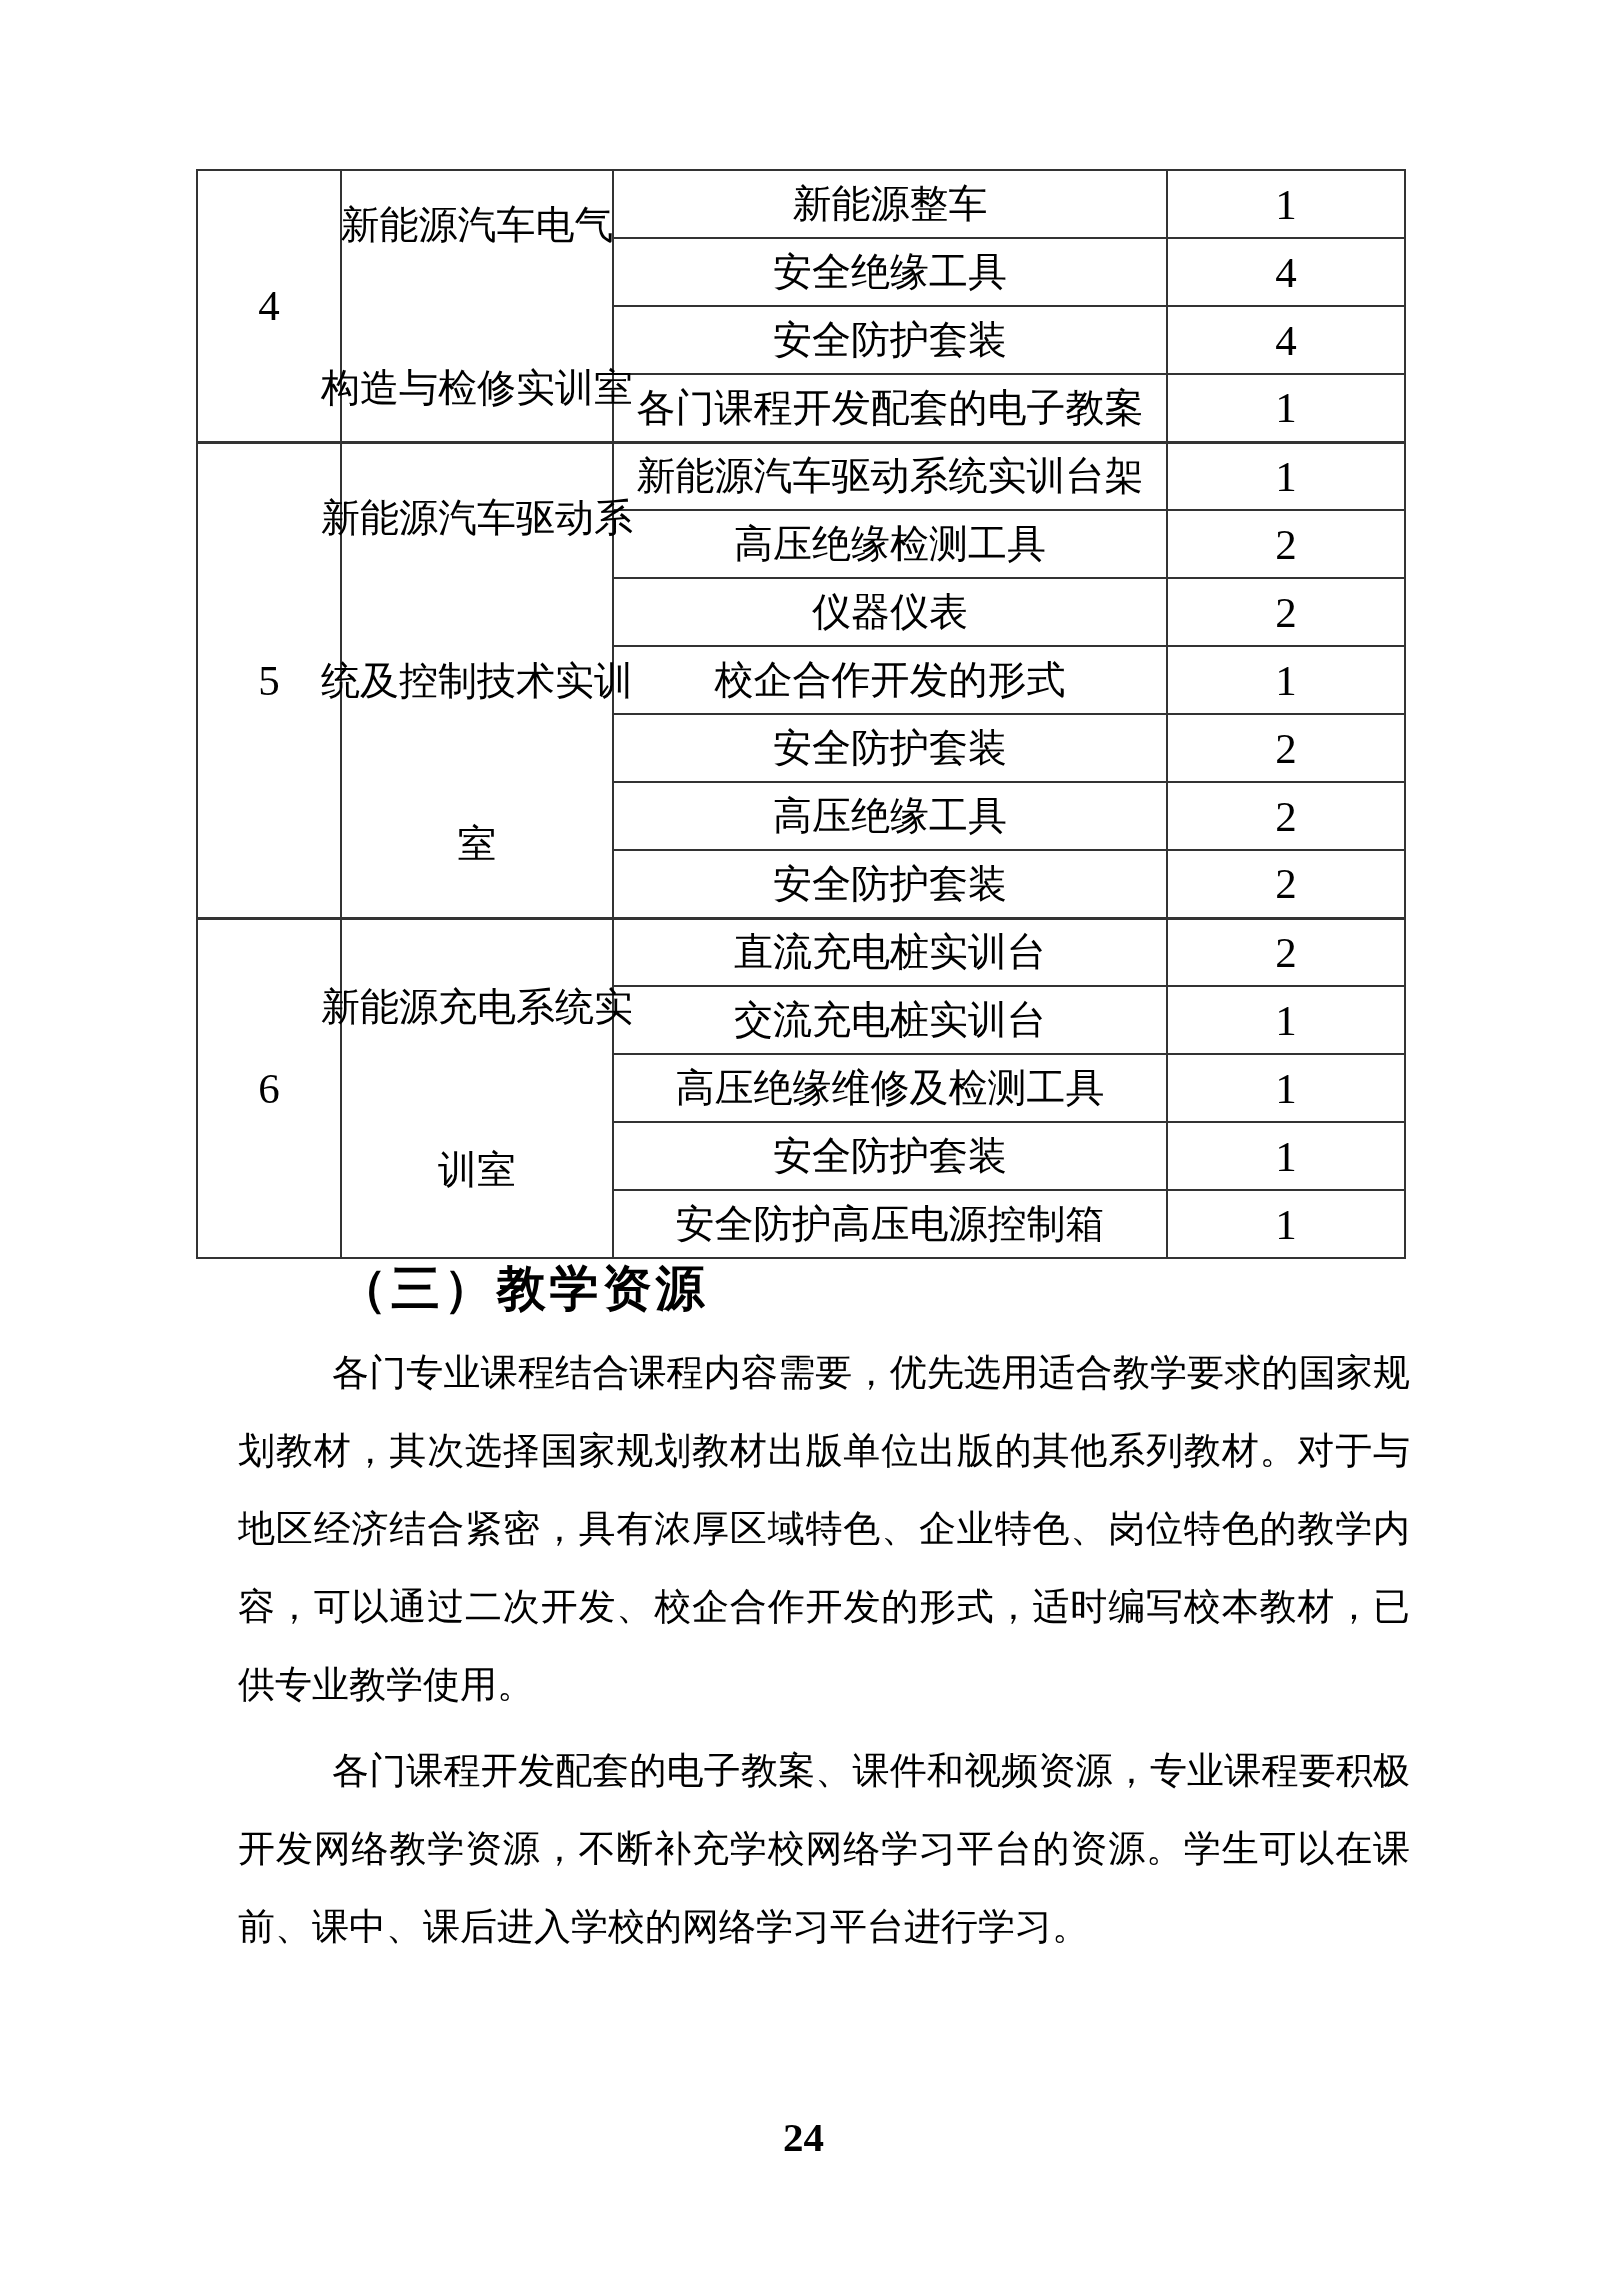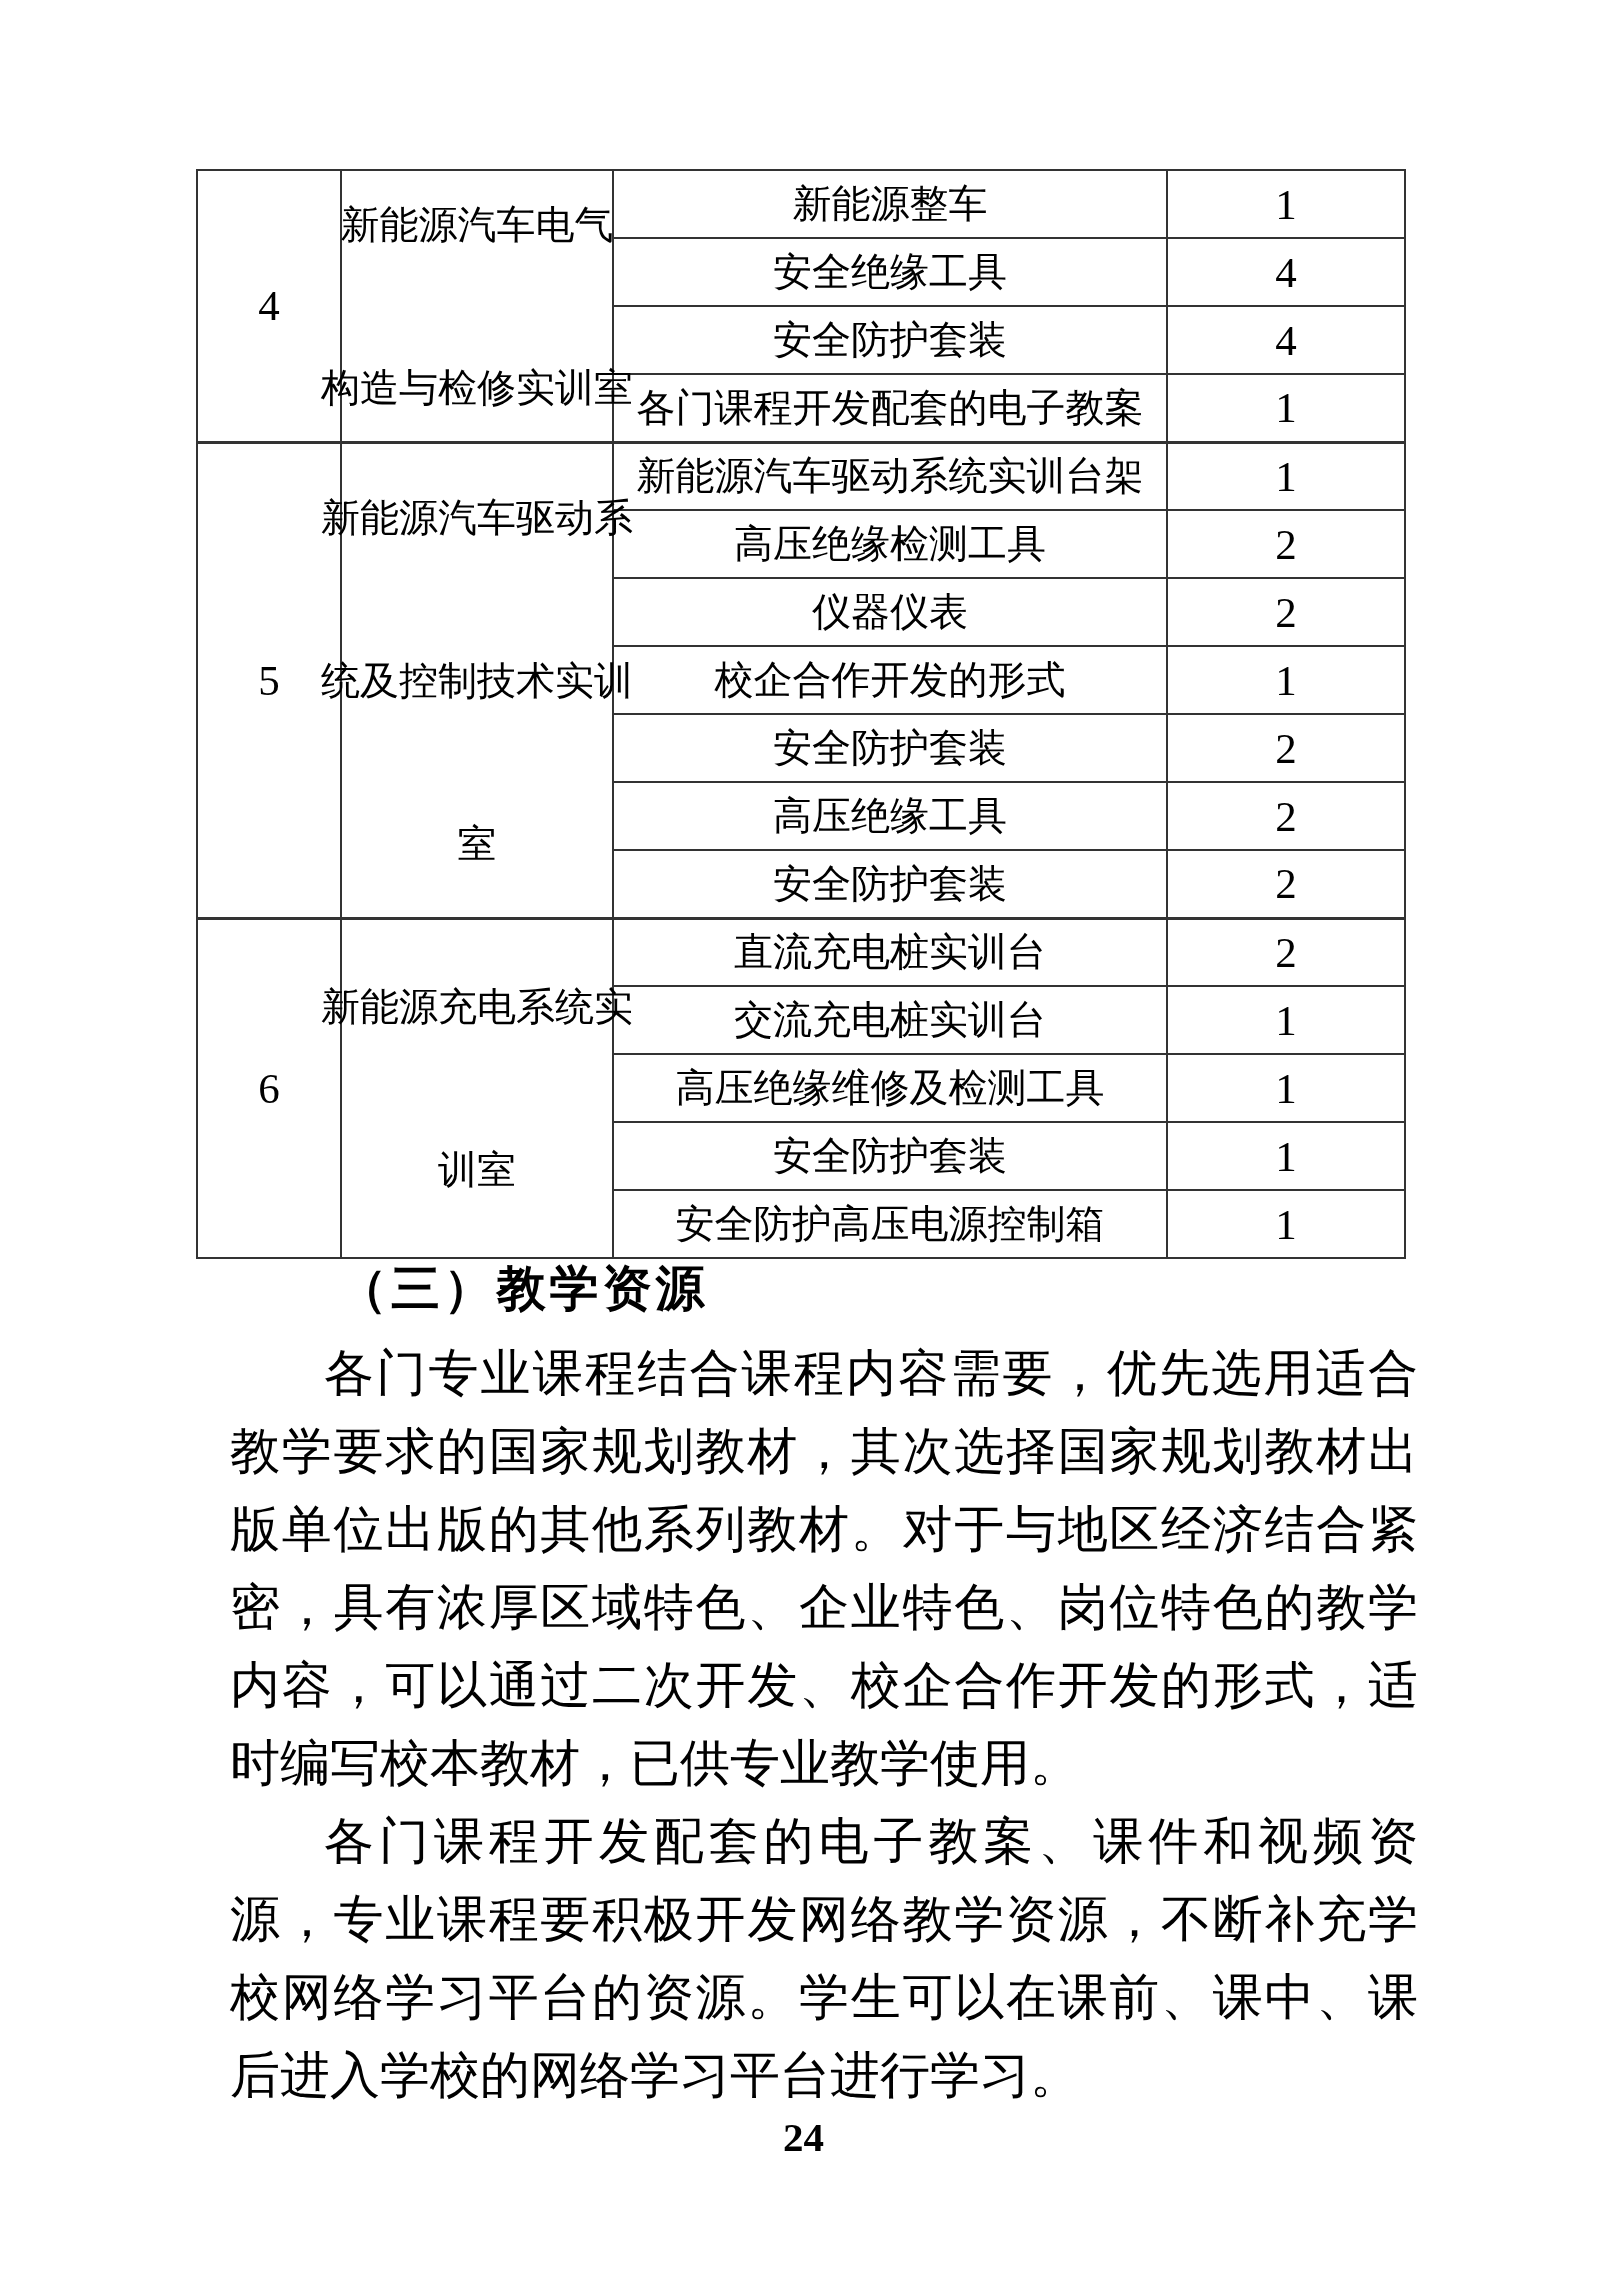--- a/index.html
+++ b/index.html
@@ -64,22 +64,22 @@
     width: 1188px;
   }
   .section-heading {
     margin: 5.9px 0 15.7px 108px;
     font-size: 49px;
     line-height: 59px;
     font-weight: bold;
     letter-spacing: 3.9px;
   }
   .body-para {
-    margin: 0;
-    font-size: 50px;
+    margin: 8px;
+    font-size: 37px;
     line-height: 78px;
     text-align: justify;
     text-indent: 94px;
   }
 
   
   .page-number {
     position: absolute;
     top: 2113px;
     left: 0;

